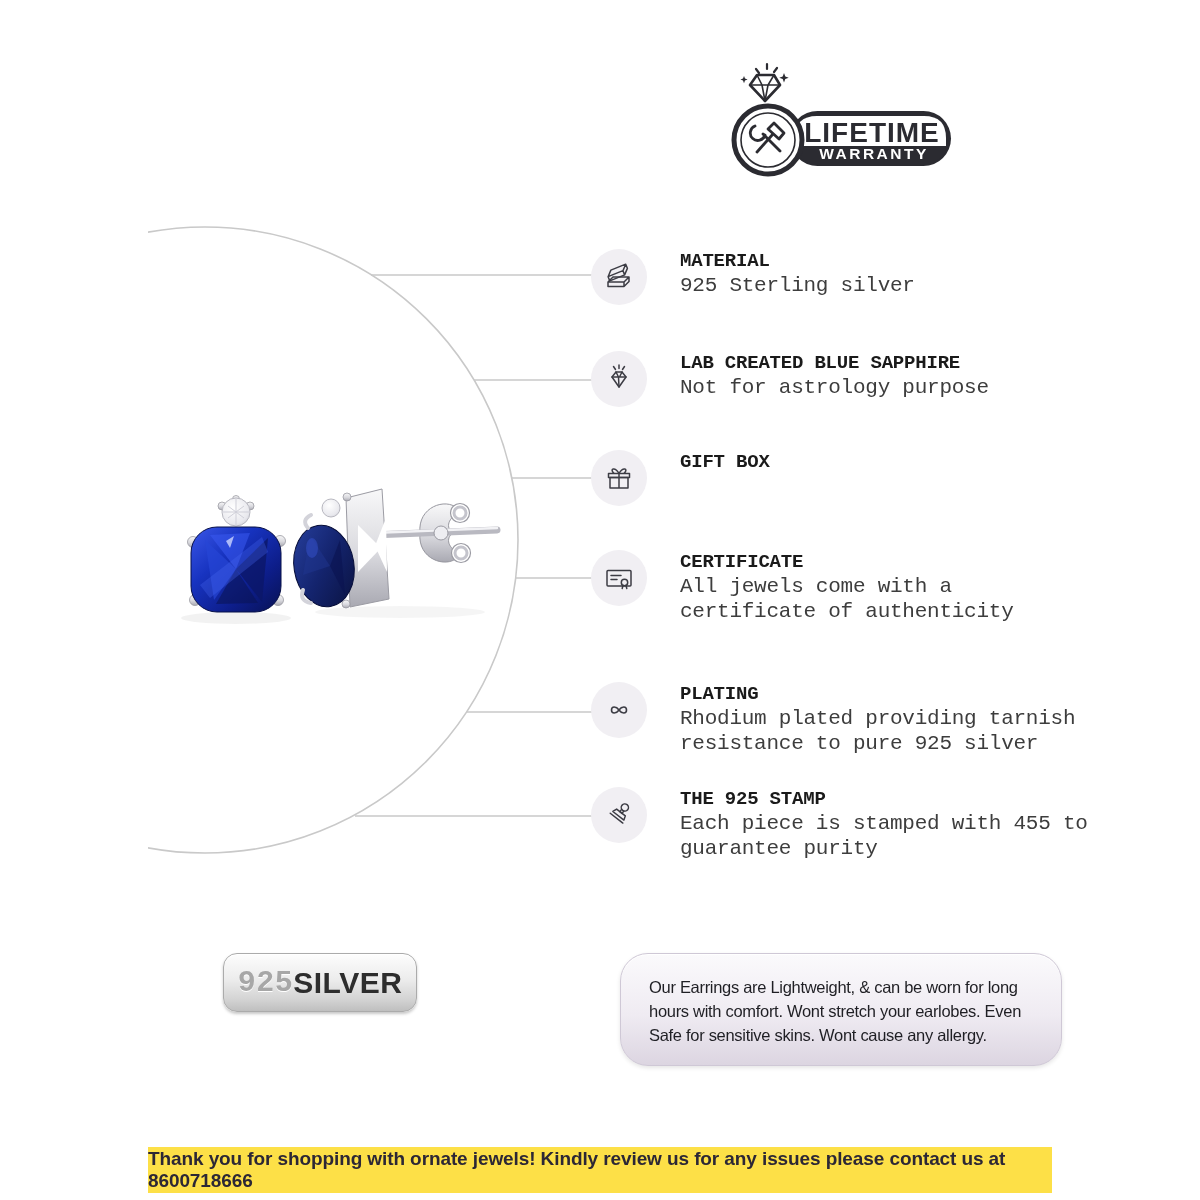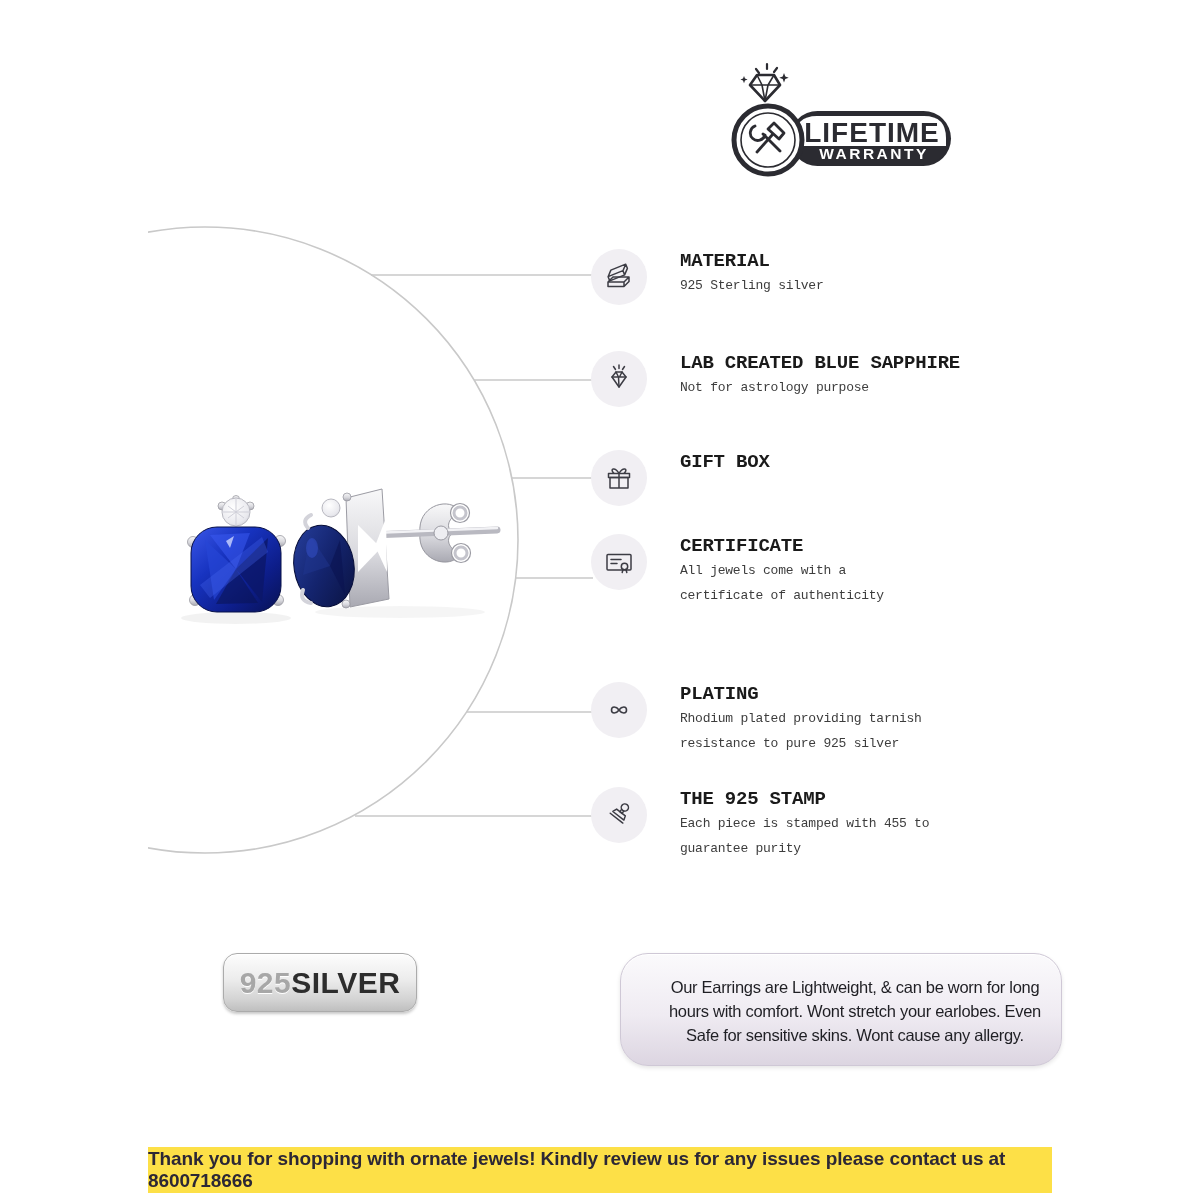--- a/index.html
+++ b/index.html
@@ -7,38 +7,38 @@
           font-family:"Liberation Sans",sans-serif;color:#1a1a1a;}
   .abs{position:absolute;}
   svg{display:block;}
 
   
   .feature{position:absolute;left:591px;display:flex;align-items:flex-start;font-family:Liberation Mono, monospace;}
   .fcircle{width:56px;height:56px;border-radius:50%;background:#f1eff3;flex:0 0 56px;
            display:flex;align-items:center;justify-content:center;}
   .ftext{margin-left:33px;padding-top:0;}
   .ftitle{font-size:19px;font-weight:700;letter-spacing:-.2px;color:#1a1a1a;line-height:24px;}
-  .fline{font-size:13px;color:#3d3d3d;line-height:25px;letter-spacing:-.25px;white-space:nowrap;}
+  .fline{font-size:21px;color:#3d3d3d;line-height:25px;letter-spacing:-.25px;white-space:nowrap;}
 
   
   .silver-badge{position:absolute;left:223px;top:953px;width:192px;height:57px;border-radius:14px;
     background:linear-gradient(180deg,#fdfdfd 0%,#ececec 45%,#d3d3d3 80%,#bfbfbf 100%);
     border:1px solid #ababab;box-shadow:0 2px 3px rgba(0,0,0,.22), inset 0 1px 0 #fff;
     display:flex;align-items:center;justify-content:center;font-weight:700;font-size:30px;letter-spacing:.5px;}
-  .silver-badge .num{color:#a7a7a7;text-shadow:0 1px 0 #fff;}
+  .silver-badge .num{color:#a7a7a7;text-shadow:0 1px 0 #fff;font-family:Liberation Mono, monospace;}
   .silver-badge .word{color:#2d2d2d;text-align:center;}
   .wtb-badge{position:absolute;left:200px;top:1012px;width:240px;height:44px;border-radius:9px;
     background:#fff;border:1.5px solid #c2c2c2;display:flex;align-items:center;justify-content:center;
     font-size:21px;font-weight:700;letter-spacing:.5px;color:#2b2b31;}
 
   
   .info-box{position:absolute;left:620px;top:953px;width:442px;height:113px;border-radius:28px;
     background:linear-gradient(180deg,#fbfafc 0%,#efebf2 55%,#dcd5e1 100%);
     border:1px solid #cfc8d6;box-shadow:inset 0 1px 0 #fff,0 2px 4px rgba(0,0,0,.10);
-    padding:21px 0 0 28px;box-sizing:border-box;text-align:center;}
+    padding:21px 0 0 28px;box-sizing:border-box;}
   .info-box .iline{font-size:16.5px;line-height:24px;letter-spacing:-.3px;color:#1f1f24;white-space:nowrap;}
 
   
   .footer-bar{position:absolute;left:148px;top:1147px;width:904px;height:46px;background:#fde047;
     display:flex;align-items:center;justify-content:center;font-size:19px;font-weight:600;
     letter-spacing:-.1px;color:#2c2735;}
 </style>
 </head>
 <body>
 
@@ -215,21 +215,21 @@
         <line x1="17" y1="12.5" x2="17" y2="27"></line>
         <path d="M17,12.5 C13,5.5 7,7.5 12,12.5"></path>
         <path d="M17,12.5 C21,5.5 27,7.5 22,12.5"></path>
       </svg>
     </div>
     <div class="ftext">
       <div class="ftitle">GIFT BOX</div>
     </div>
   </div>
 
-  <div class="feature" style="top:534px">
+  <div class="feature" style="top:550px">
     <div class="fcircle">
       <svg width="34" height="34" viewBox="0 0 34 34" fill="none" stroke="#3c3c44" stroke-width="1.5" stroke-linejoin="round" stroke-linecap="round">
         <rect x="5" y="9.5" width="24" height="15.5" rx="1"></rect>
         <line x1="9" y1="14.5" x2="19" y2="14.5"></line>
         <line x1="9" y1="18.5" x2="15" y2="18.5"></line>
         <circle cx="22.5" cy="21.5" r="3.2"></circle>
         <path d="M21,24.5 L20.2,27.5 M24,24.5 L24.8,27.5"></path>
       </svg>
     </div>
     <div class="ftext">

